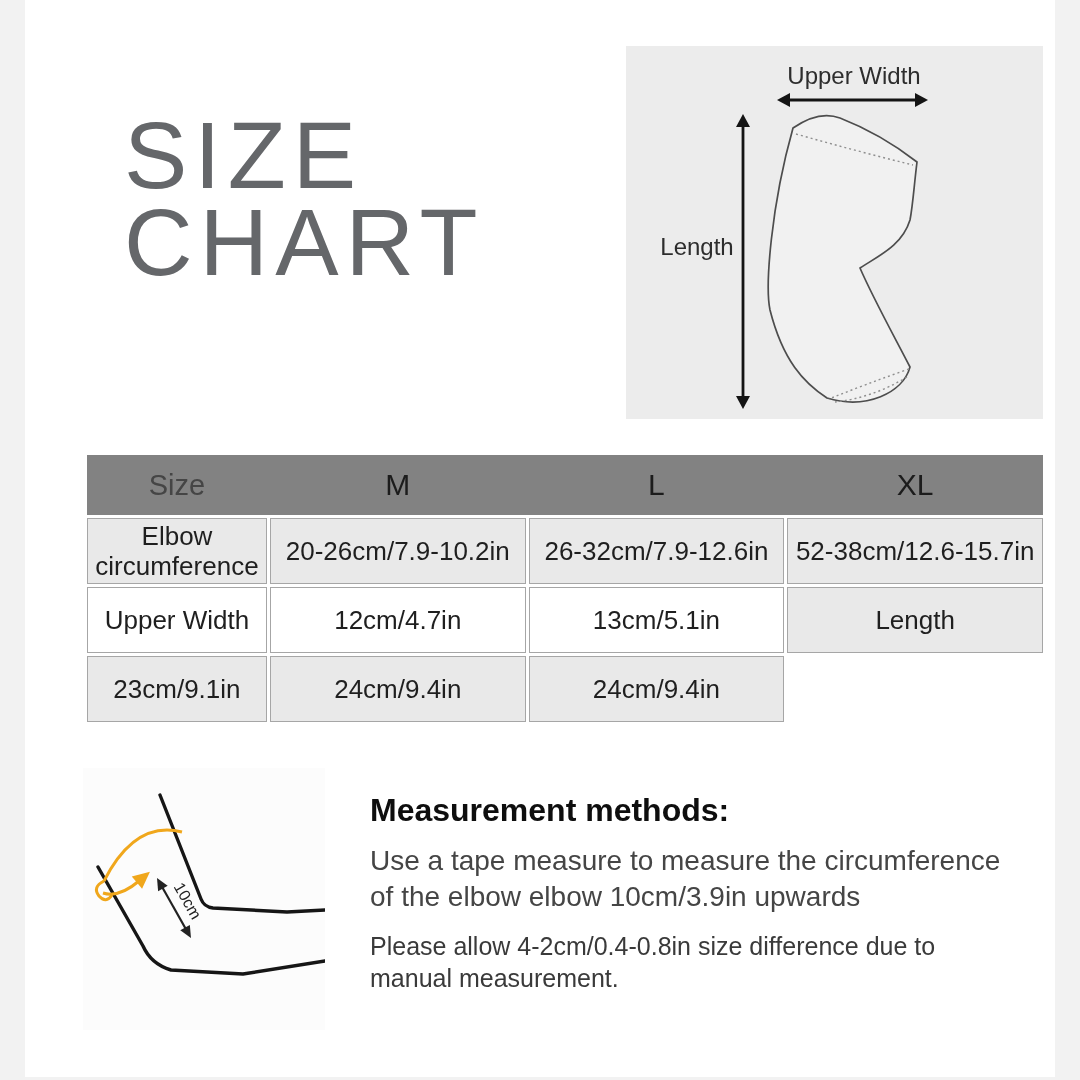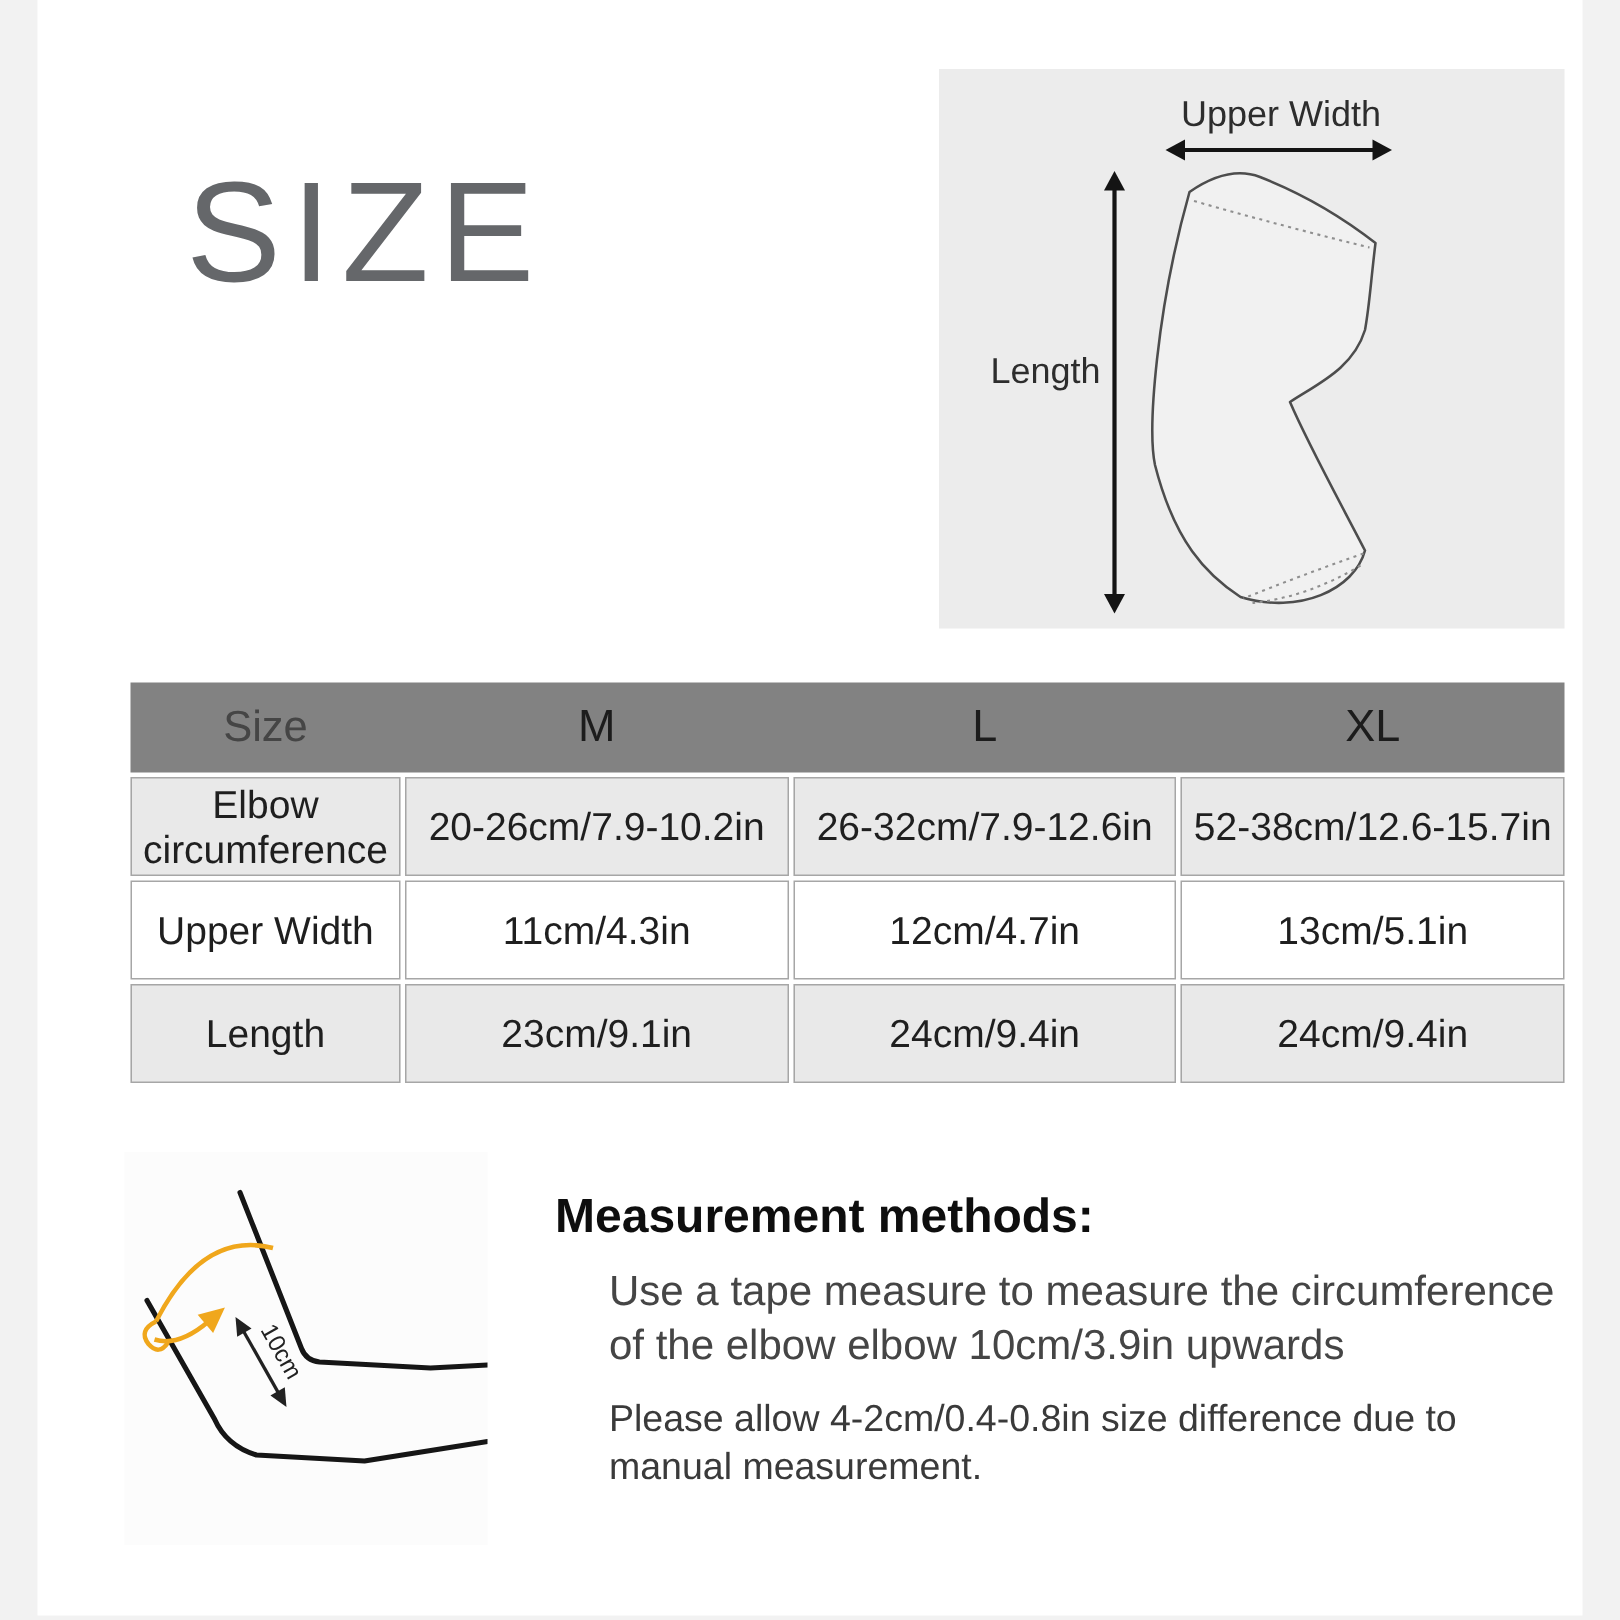--- a/index.html
+++ b/index.html
@@ -57,29 +57,30 @@
     font-size:32px;font-weight:bold;color:#0e0e0e;text-align:center;
   }
   .m-p1{
     position:absolute;left:345px;top:843px;margin:0;
     font-size:28px;line-height:36px;color:#454545;
   }
   .m-p2{
     position:absolute;left:345px;top:930px;margin:0;
     font-size:25px;line-height:32px;color:#3a3a3a;
   }
-  .m-p1 span,.m-p2 span{display:block;margin-left:36px;}
+  .m-p1 span,.m-p2 span{display:block;}
 </style>
 </head>
 <body>
 
 <div class="card">
 
   <div class="page-title">
     <div>SIZE</div>
+    <div>CHART</div>
   </div>
 
   <div class="diagram-panel">
     <svg viewBox="0 0 417 373">
 
       <path d="M 167,82
            Q 193,64 214,72
            Q 255,88 291,116
            C 288,140 287,158 284,174
            C 276,200 252,210 234,222
@@ -116,21 +117,20 @@
       <div class="cell">L</div>
       <div class="cell">XL</div>
     </div>
     <div class="t-body">
       <div class="cell row-alt">Elbow circumference</div>
       <div class="cell row-alt">20-26cm/7.9-10.2in</div>
       <div class="cell row-alt">26-32cm/7.9-12.6in</div>
       <div class="cell row-alt">52-38cm/12.6-15.7in</div>
 
       <div class="cell row-plain">Upper Width</div>
-      <div class="cell row-plain">11cm/4.3in</div>
       <div class="cell row-plain">12cm/4.7in</div>
       <div class="cell row-plain">13cm/5.1in</div>
 
       <div class="cell row-alt">Length</div>
       <div class="cell row-alt">23cm/9.1in</div>
       <div class="cell row-alt">24cm/9.4in</div>
       <div class="cell row-alt">24cm/9.4in</div>
     </div>
   </div>
 

